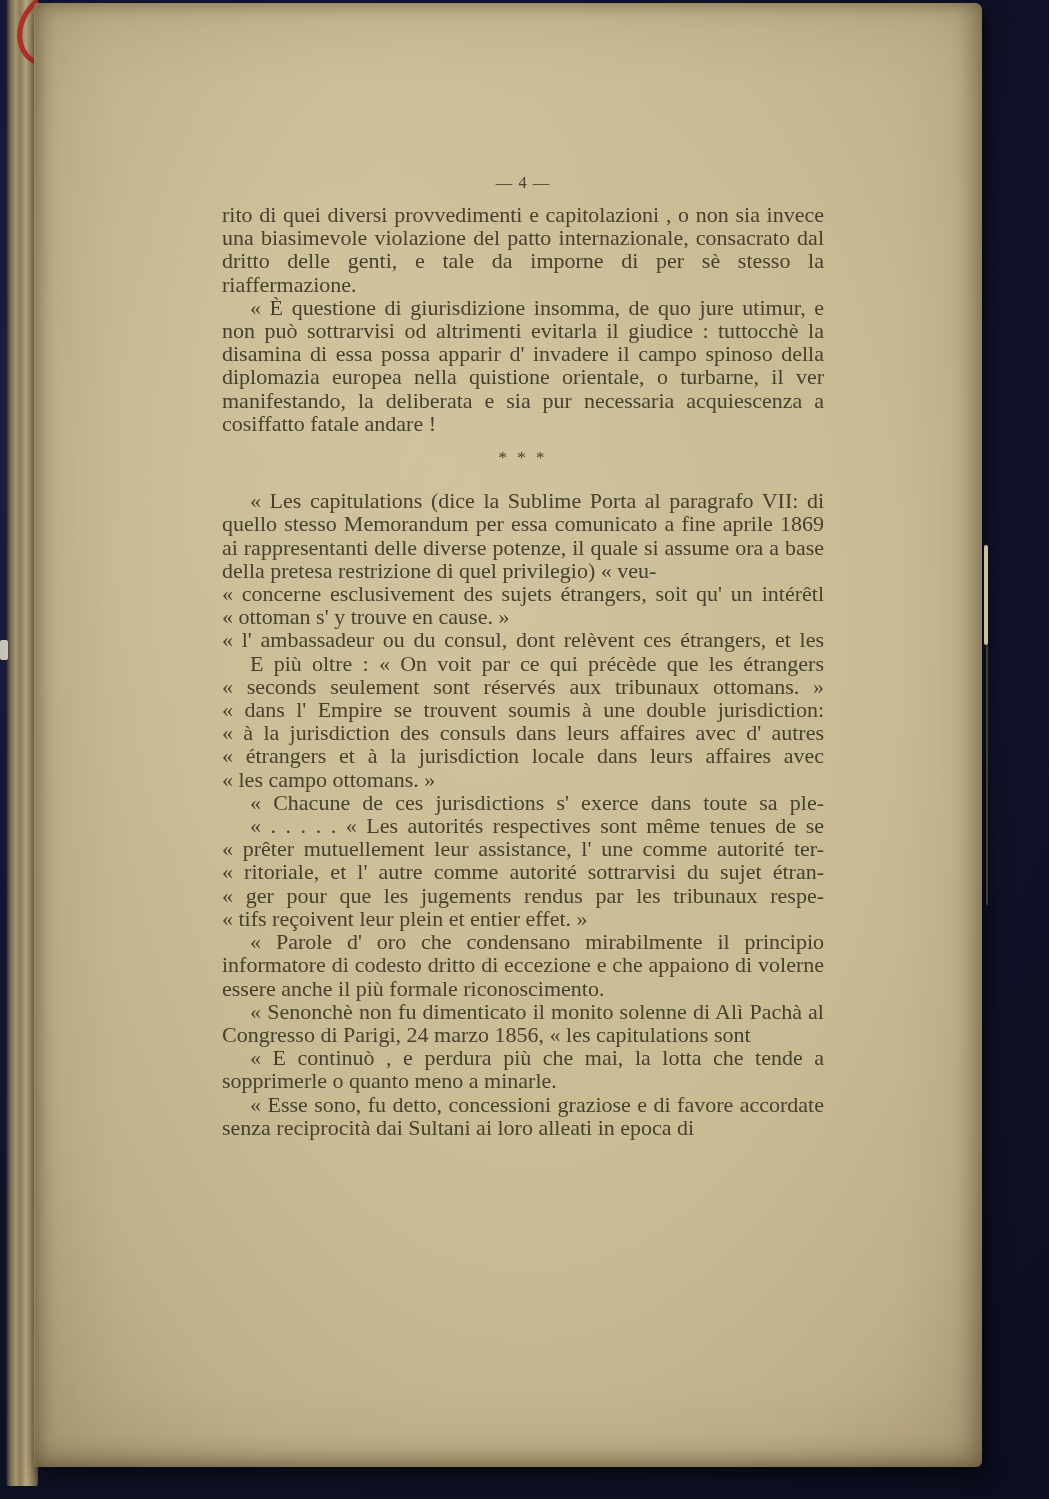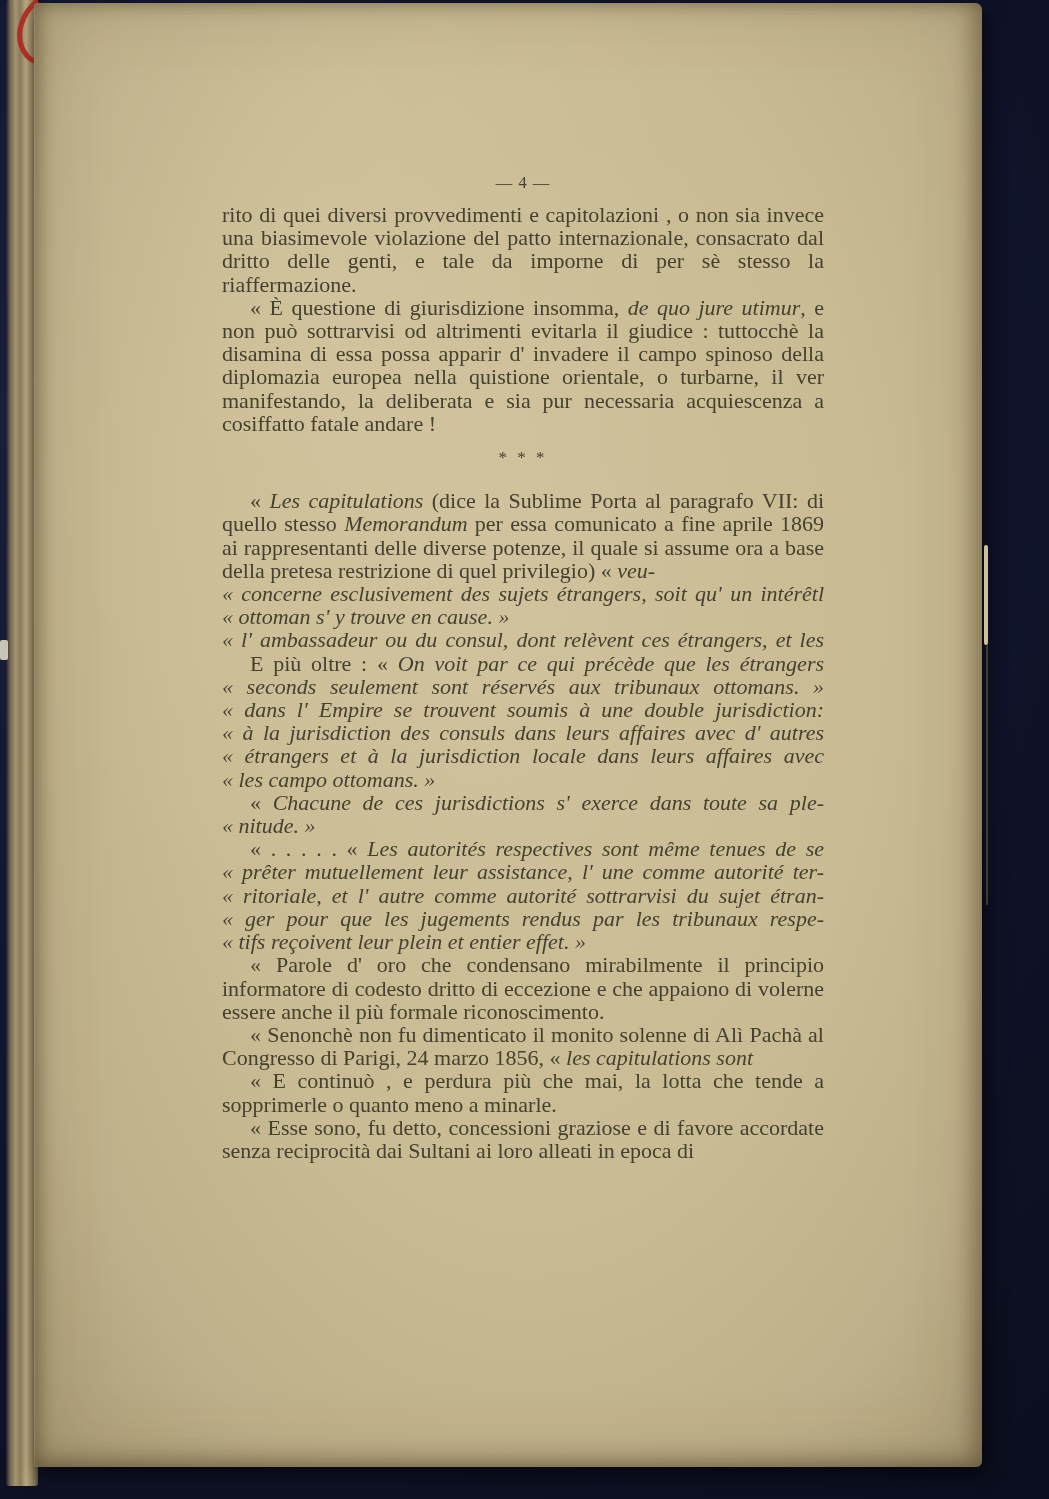--- a/index.html
+++ b/index.html
@@ -49,21 +49,21 @@
   .text-area{
     position:absolute;left:188px;top:170px;width:602px;color:var(--ink);
   }
   .page-number{
     text-align:center;font-size:16.5px;letter-spacing:1px;margin-bottom:10px;
   }
   .blk{font-size:22px;line-height:23.2px;}
   .para{text-align:justify;}
   .indent{text-indent:28px;}
   .full{text-align:justify;text-align-last:justify;}
-  .it{font-style:italic;margin-top:48px;}
+  .it{margin-top:48px;}
   .sep{text-align:center;margin:11px 0 20px;letter-spacing:3px;font-size:17px;}
 </style>
 </head>
 <body>
 
 <div class="scene">
 
   <div class="edge-stack"></div>
 
   <div class="speck"></div>
@@ -83,21 +83,20 @@
           <div class="blk line full"><span class="seg it">« concerne esclusivement des sujets étrangers, soit qu' un intérêtl</span></div>
           <div class="blk line"><span class="seg it">« ottoman s' y trouve en cause. »</span></div>
           <div class="blk line full"><span class="seg it">« l' ambassadeur ou du consul, dont relèvent ces étrangers, et les</span></div>
           <div class="blk line indent full"><span class="seg">E più oltre : « </span><span class="seg it">On voit par ce qui précède que les étrangers</span></div>
           <div class="blk line full"><span class="seg it">« seconds seulement sont réservés aux tribunaux ottomans. »</span></div>
           <div class="blk line full"><span class="seg it">« dans l' Empire se trouvent soumis à une double jurisdiction:</span></div>
           <div class="blk line full"><span class="seg it">« à la jurisdiction des consuls dans leurs affaires avec d' autres</span></div>
           <div class="blk line full"><span class="seg it">« étrangers et à la jurisdiction locale dans leurs affaires avec</span></div>
           <div class="blk line"><span class="seg it">« les campo ottomans. »</span></div>
           <div class="blk line indent full"><span class="seg">« </span><span class="seg it">Chacune de ces jurisdictions s' exerce dans toute sa ple-</span></div>
-          <div class="blk line"><span class="seg it">« nitude. »</span></div>
           <div class="blk line indent full"><span class="seg">« . . . . . « </span><span class="seg it">Les autorités respectives sont même tenues de se</span></div>
           <div class="blk line full"><span class="seg it">« prêter mutuellement leur assistance, l' une comme autorité ter-</span></div>
           <div class="blk line full"><span class="seg it">« ritoriale, et l' autre comme autorité sottrarvisi du sujet étran-</span></div>
           <div class="blk line full"><span class="seg it">« ger pour que les jugements rendus par les tribunaux respe-</span></div>
           <div class="blk line"><span class="seg it">« tifs reçoivent leur plein et entier effet. »</span></div>
           <div class="blk para indent"><span class="seg">« Parole d' oro che condensano mirabilmente il principio informatore di codesto dritto di eccezione e che appaiono di volerne essere anche il più formale riconoscimento.</span></div>
           <div class="blk para indent"><span class="seg">« Senonchè non fu dimenticato il monito solenne di Alì Pachà al Congresso di Parigi, 24 marzo 1856, « </span><span class="seg it">les capitulations sont</span></div>
           <div class="blk para indent"><span class="seg">« E continuò , e perdura più che mai, la lotta che tende a sopprimerle o quanto meno a minarle.</span></div>
           <div class="blk para indent"><span class="seg">« Esse sono, fu detto, concessioni graziose e di favore accordate senza reciprocità dai Sultani ai loro alleati in epoca di</span></div>
         </div>

